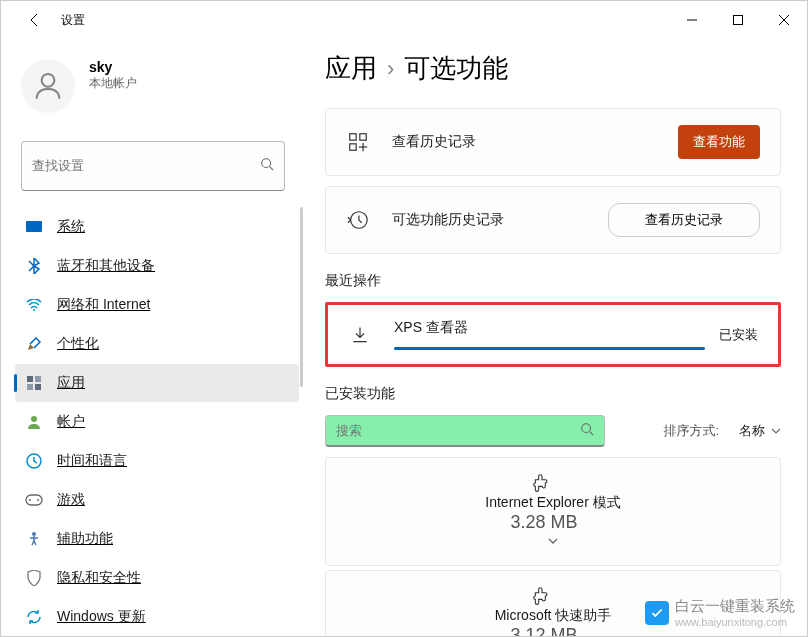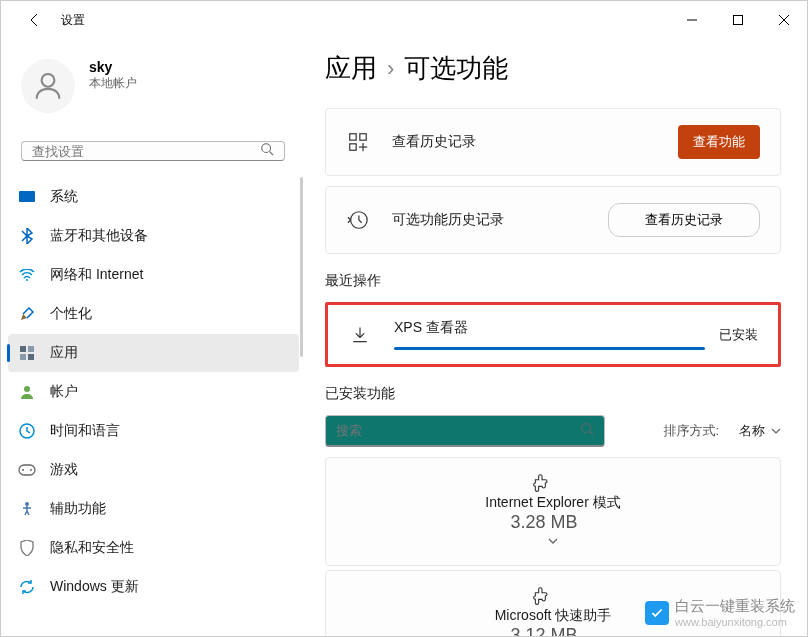--- a/index.html
+++ b/index.html
@@ -13,25 +13,25 @@
     
     .container { display: flex; height: calc(100% - 38px); }
     
     .sidebar { width: 304px; padding: 0 0 0 0; display: flex; flex-direction: column; }
     .profile { display: flex; align-items: flex-start; padding: 20px 20px 20px 20px; gap: 14px; }
     .avatar { width: 54px; height: 54px; border-radius: 50%; background: #f5f5f5; display: flex; align-items: center; justify-content: center; }
     .profile-info { display: flex; flex-direction: column; }
     .profile-name { font-size: 14px; font-weight: 600; color: #000; }
     .profile-sub { font-size: 12px; color: #666; }
     
-    .search-box { margin: 8px 20px 16px 20px; height: 20px; border: 1px solid #bbb; border-bottom: 1px solid #888; border-radius: 4px; display: flex; align-items: center; padding: 0 10px; background: #fdfdfd; }
+    .search-box { margin: 8px 20px 16px 20px; height: 50px; border: 1px solid #bbb; border-bottom: 1px solid #888; border-radius: 4px; display: flex; align-items: center; padding: 0 10px; background: #fdfdfd; }
     .search-box input { flex: 1; border: none; outline: none; font-size: 13px; background: transparent; }
     .search-icon { color: #666; }
     
-    .nav-wrapper { position: relative; overflow-y: auto; padding-left: 7px; }
+    .nav-wrapper { position: relative; overflow-y: auto; padding-left: 14px; text-decoration: underline; }
     .nav-list { list-style: none; }
     .nav-item { display: flex; align-items: center; height: 38px; padding: 0 10px; margin: 1px 6px 1px 0; border-radius: 4px; cursor: pointer; gap: 14px; font-size: 14px; color: #1a1a1a; }
     .nav-item.active { background: #eaeaea; position: relative; }
     .nav-item.active::before { content: ""; position: absolute; left: -1px; top: 10px; width: 3px; height: 18px; background: #0067c0; border-radius: 2px; }
     .nav-icon { width: 18px; height: 18px; display: flex; align-items: center; justify-content: center; }
     .scroll-indicator { position: absolute; right: 2px; top: 0; width: 3px; height: 180px; background: #ccc; border-radius: 2px; }
     
     .main { flex: 1; padding: 12px 26px 0 20px; overflow: hidden; position: relative; }
     .breadcrumb { display: flex; align-items: center; gap: 10px; font-size: 26px; margin-bottom: 22px; }
     .breadcrumb .crumb { color: #000; }
@@ -46,21 +46,21 @@
     .section-title { font-size: 14px; font-weight: 400; margin: 18px 0 12px 0; color: #1a1a1a; }
     
     .highlight-box { border: 3px solid #e53935; border-radius: 2px; padding: 14px 20px; display: flex; align-items: center; margin-bottom: 6px; }
     .highlight-box .card-icon { margin-right: 22px; }
     .progress-wrap { flex: 1; display: flex; flex-direction: column; margin-right: 14px; }
     .progress-label { font-size: 14px; color: #1a1a1a; margin-bottom: 10px; }
     .progress-bar { height: 3px; background: #0067c0; width: 100%; border-radius: 2px; }
     .status-text { font-size: 13px; color: #1a1a1a; }
     
     .filter-row { display: flex; align-items: center; gap: 20px; margin-bottom: 10px; }
-    .filter-search { flex: 0 0 280px; height: 32px; border: 1px solid #bbb; border-bottom: 2px solid #888; border-radius: 4px; display: flex; align-items: center; padding: 0 10px; background: #0f766e; }
+    .filter-search { flex: 0 0 280px; height: 32px; border: 1px solid #bbb; border-bottom: 2px solid #888; border-radius: 4px; display: flex; align-items: center; padding: 0 10px; background: #86efac; }
     .filter-search input { flex: 1; border: none; outline: none; font-size: 13px; background: transparent; }
     .sort-label { margin-left: auto; font-size: 13px; color: #555; }
     .sort-value { font-size: 13px; color: #1a1a1a; display: flex; align-items: center; gap: 6px; cursor: pointer; }
     
     .feature-row { background: #fdfdfd; border: 1px solid #e8e8e8; border-radius: 4px; padding: 14px 20px; display: flex; align-items: center; margin-bottom: 4px; cursor: pointer; flex-direction: column; }
     .feature-icon { width: 22px; height: 22px; margin-right: 22px; display: flex; align-items: center; justify-content: center; }
     .feature-name { flex: 1; font-size: 14px; color: #1a1a1a; }
     .feature-size { font-size: 18px; color: #555; margin-right: 18px; }
     .expand-chevron { color: #666; }
     

